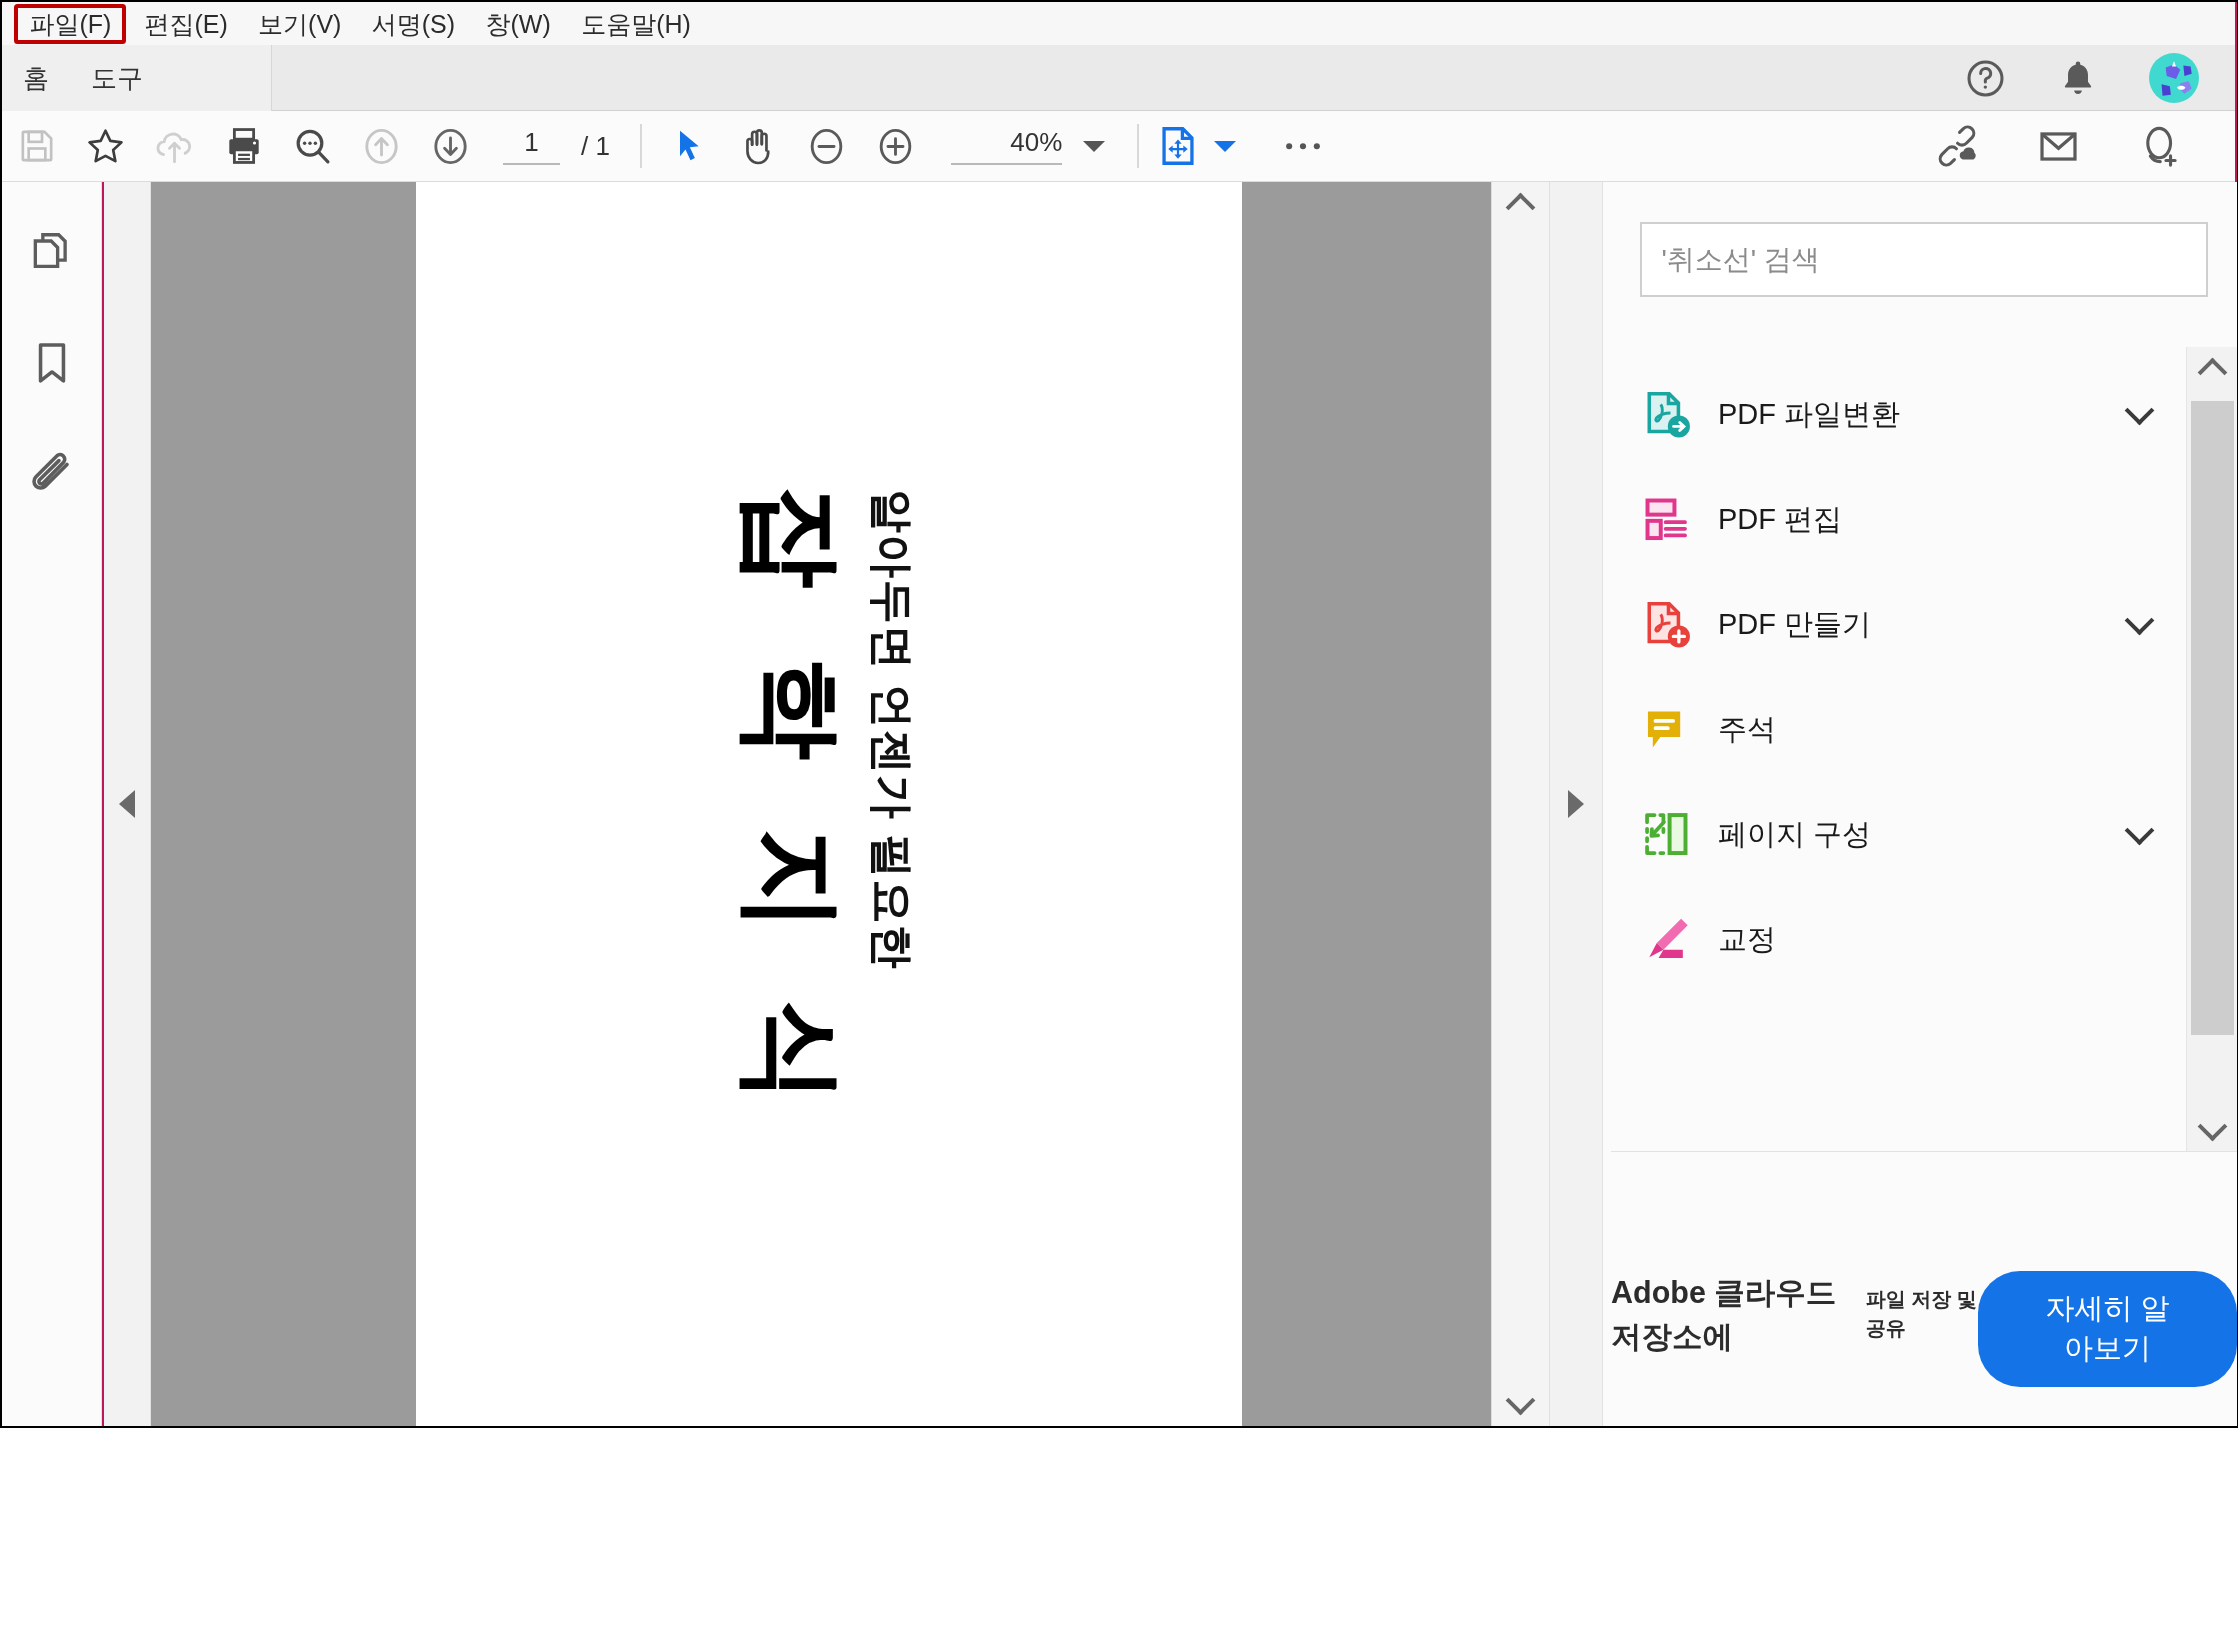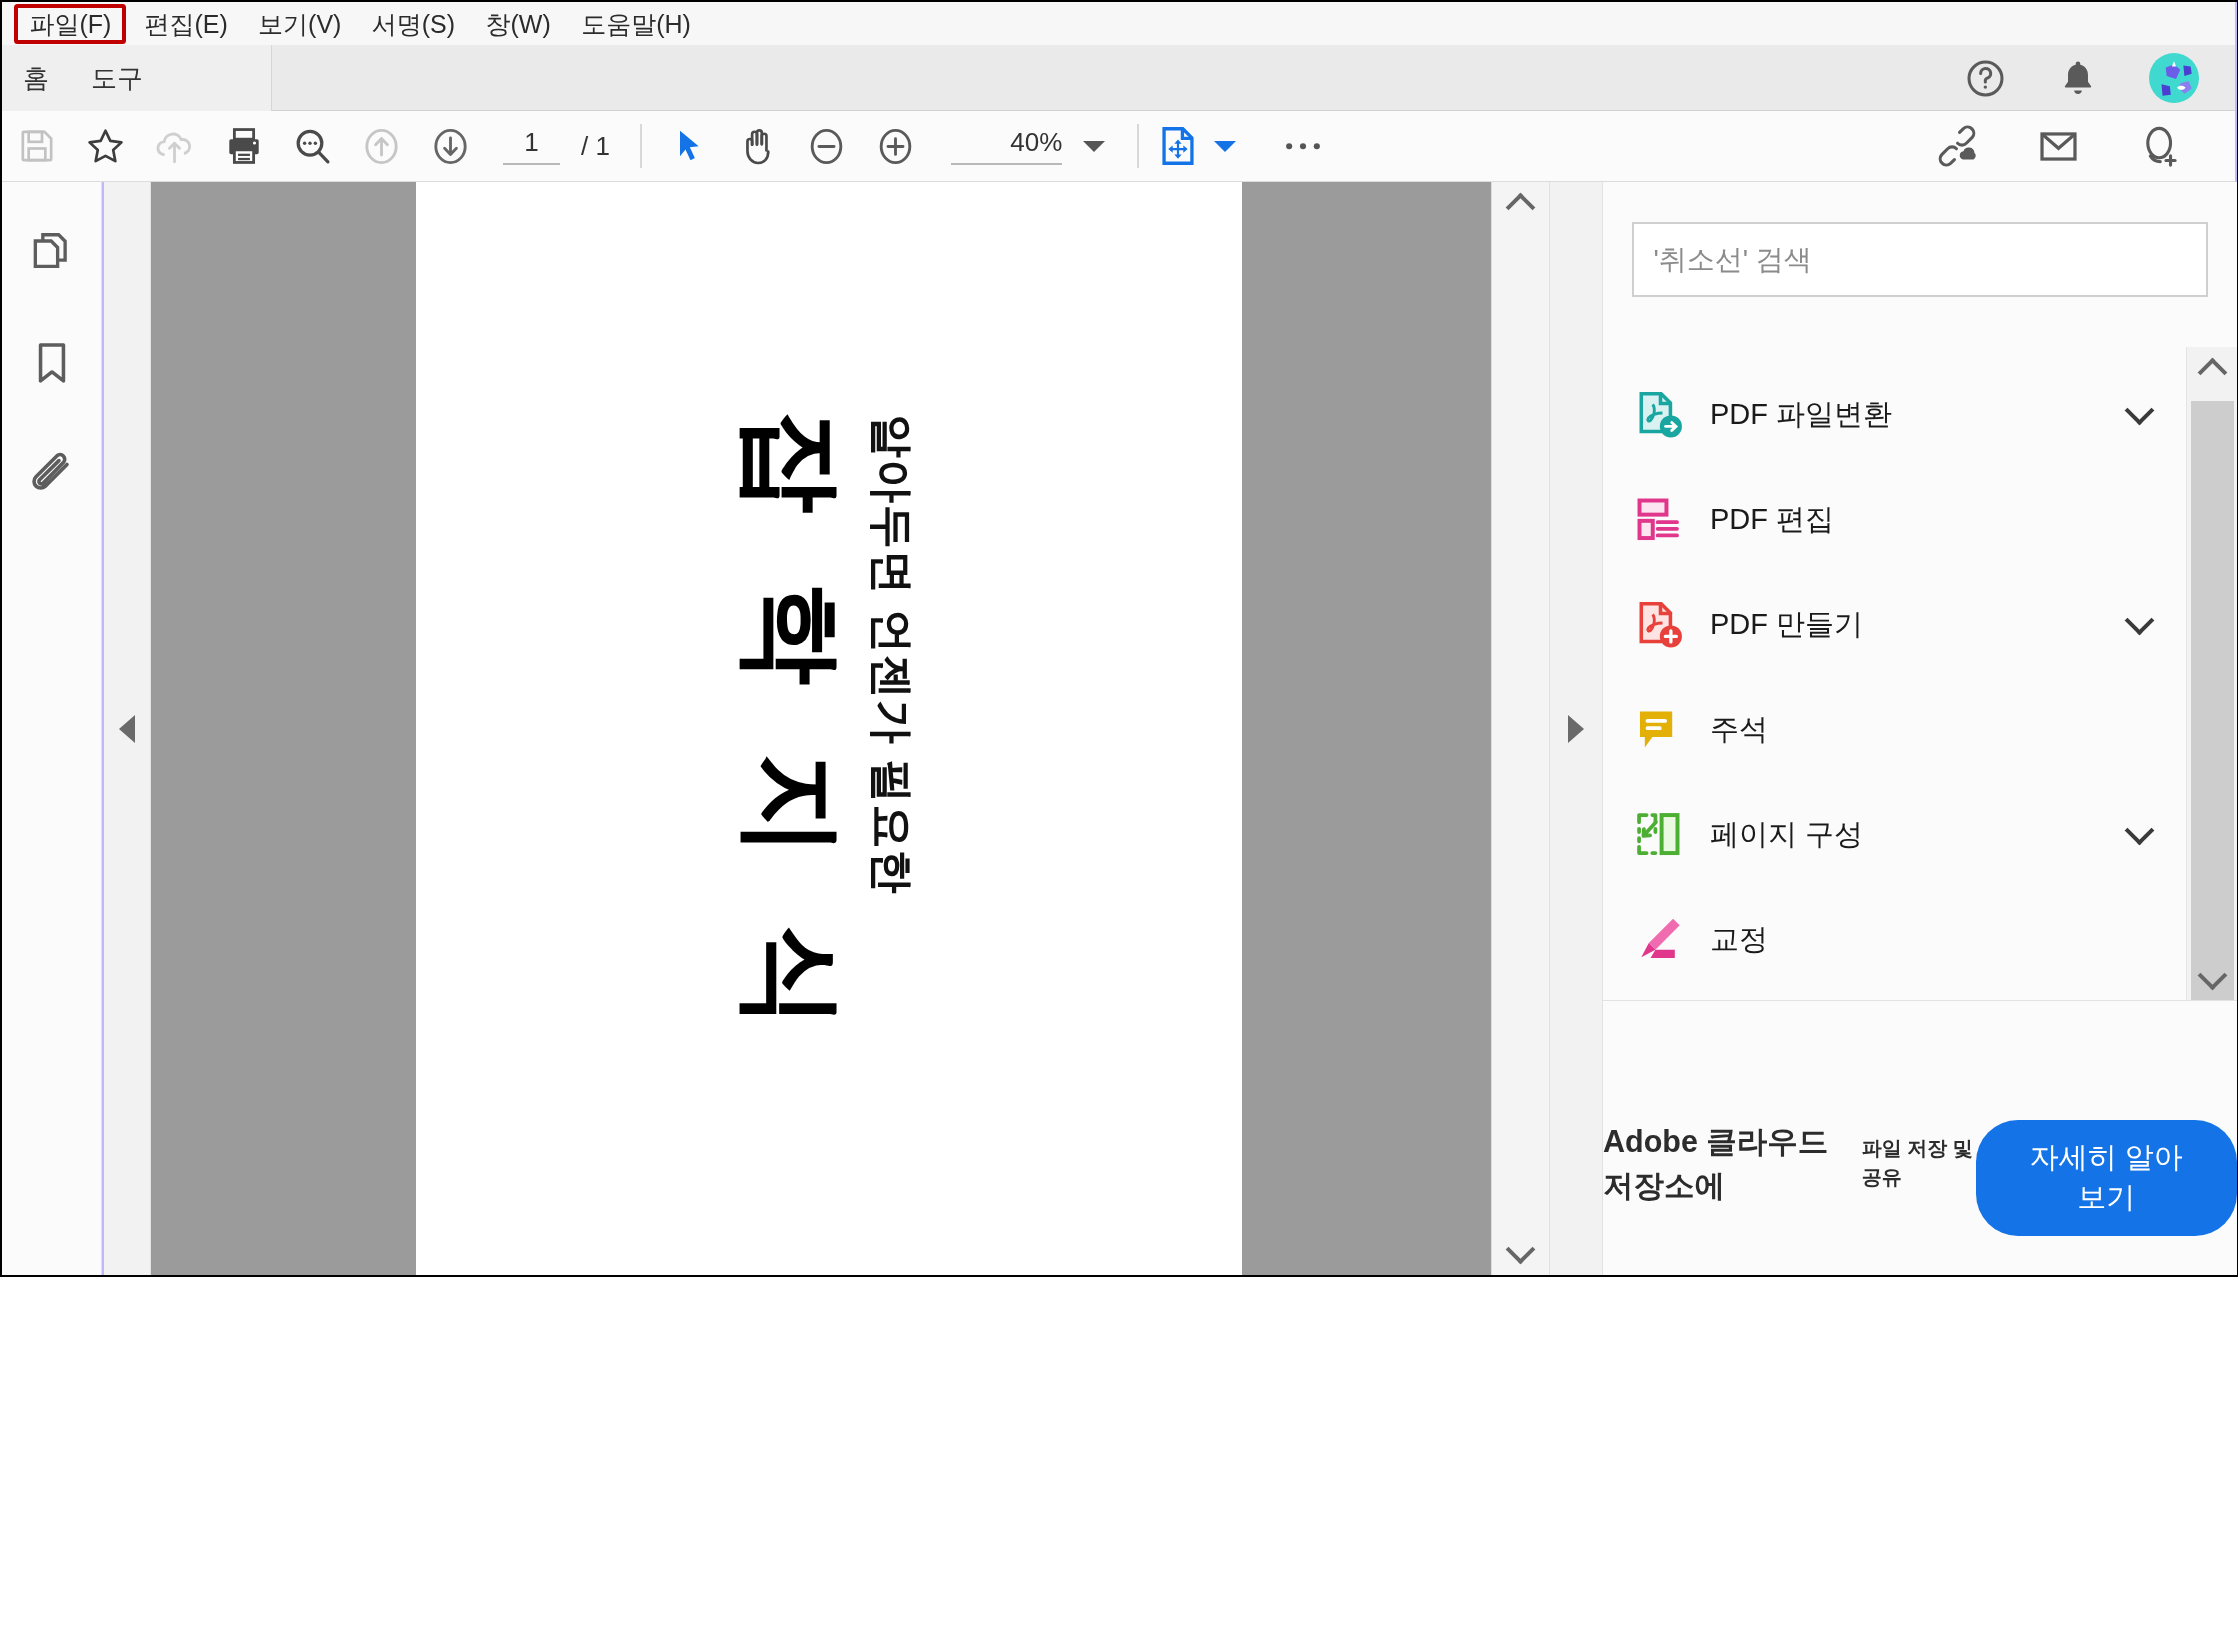--- a/index.html
+++ b/index.html
@@ -2,22 +2,22 @@
 <html style="font-size:11px"><head>
 <meta charset="utf-8">
 <style>
   * { box-sizing: border-box; margin: 0; padding: 0; }
   html, body {
     width: 2239px; height: 1647px;
     font-family: "Liberation Sans", "DejaVu Sans", sans-serif;
     background: #ffffff; overflow: hidden;
   }
   #app {
-    position: relative; width: 2239px; height: 1277px;
-    border: 2.8px solid #000; background: #c4b5fd; overflow: hidden;
+    position: relative; width: 2239px; height: 1428px;
+    border: 2.8px solid #000; background: #be185d; overflow: hidden;
   }
 
   
   .menubar {
     position: absolute; left: 0; top: 0; width: 2233px; height: 43px;
     background: #f7f7f7; display: flex; align-items: center;
     padding-left: 9.7px; gap: 0px;
   }
   .menu-item {
     font-size: 25px; color: #2b2b2b; padding: 2.8px 15.2px;
@@ -163,20 +163,21 @@
   .sb-arrow.bot { bottom: 0; }
   .chev { width: 21px; height: 21px; border-left: 4.2px solid #666; border-top: 4.2px solid #666; }
   .chev.up { transform: rotate(45deg); margin-top: 7px; }
   .chev.down { transform: rotate(-135deg); margin-bottom: 7px; }
 
   
   .rightpanel {
     position: absolute; right: 0; top: 180px; width: 688px; bottom: 0;
     background: #fbfbfb; border-left: 1.4px solid #e0e0e0;
     display: flex;
+    gap: 8px;
   }
   .rp-collapse {
     width: 53px; height: 100%; background: #f2f2f2;
     border-right: 1.4px solid #e2e2e2;
     display: flex; align-items: center; justify-content: center;
   }
   .rp-body { flex: 1; position: relative; height: 100%; background: #fbfbfb; }
 
   .rp-search {
     position: absolute; left: 29px; right: 29px; top: 40px; height: 75px;

